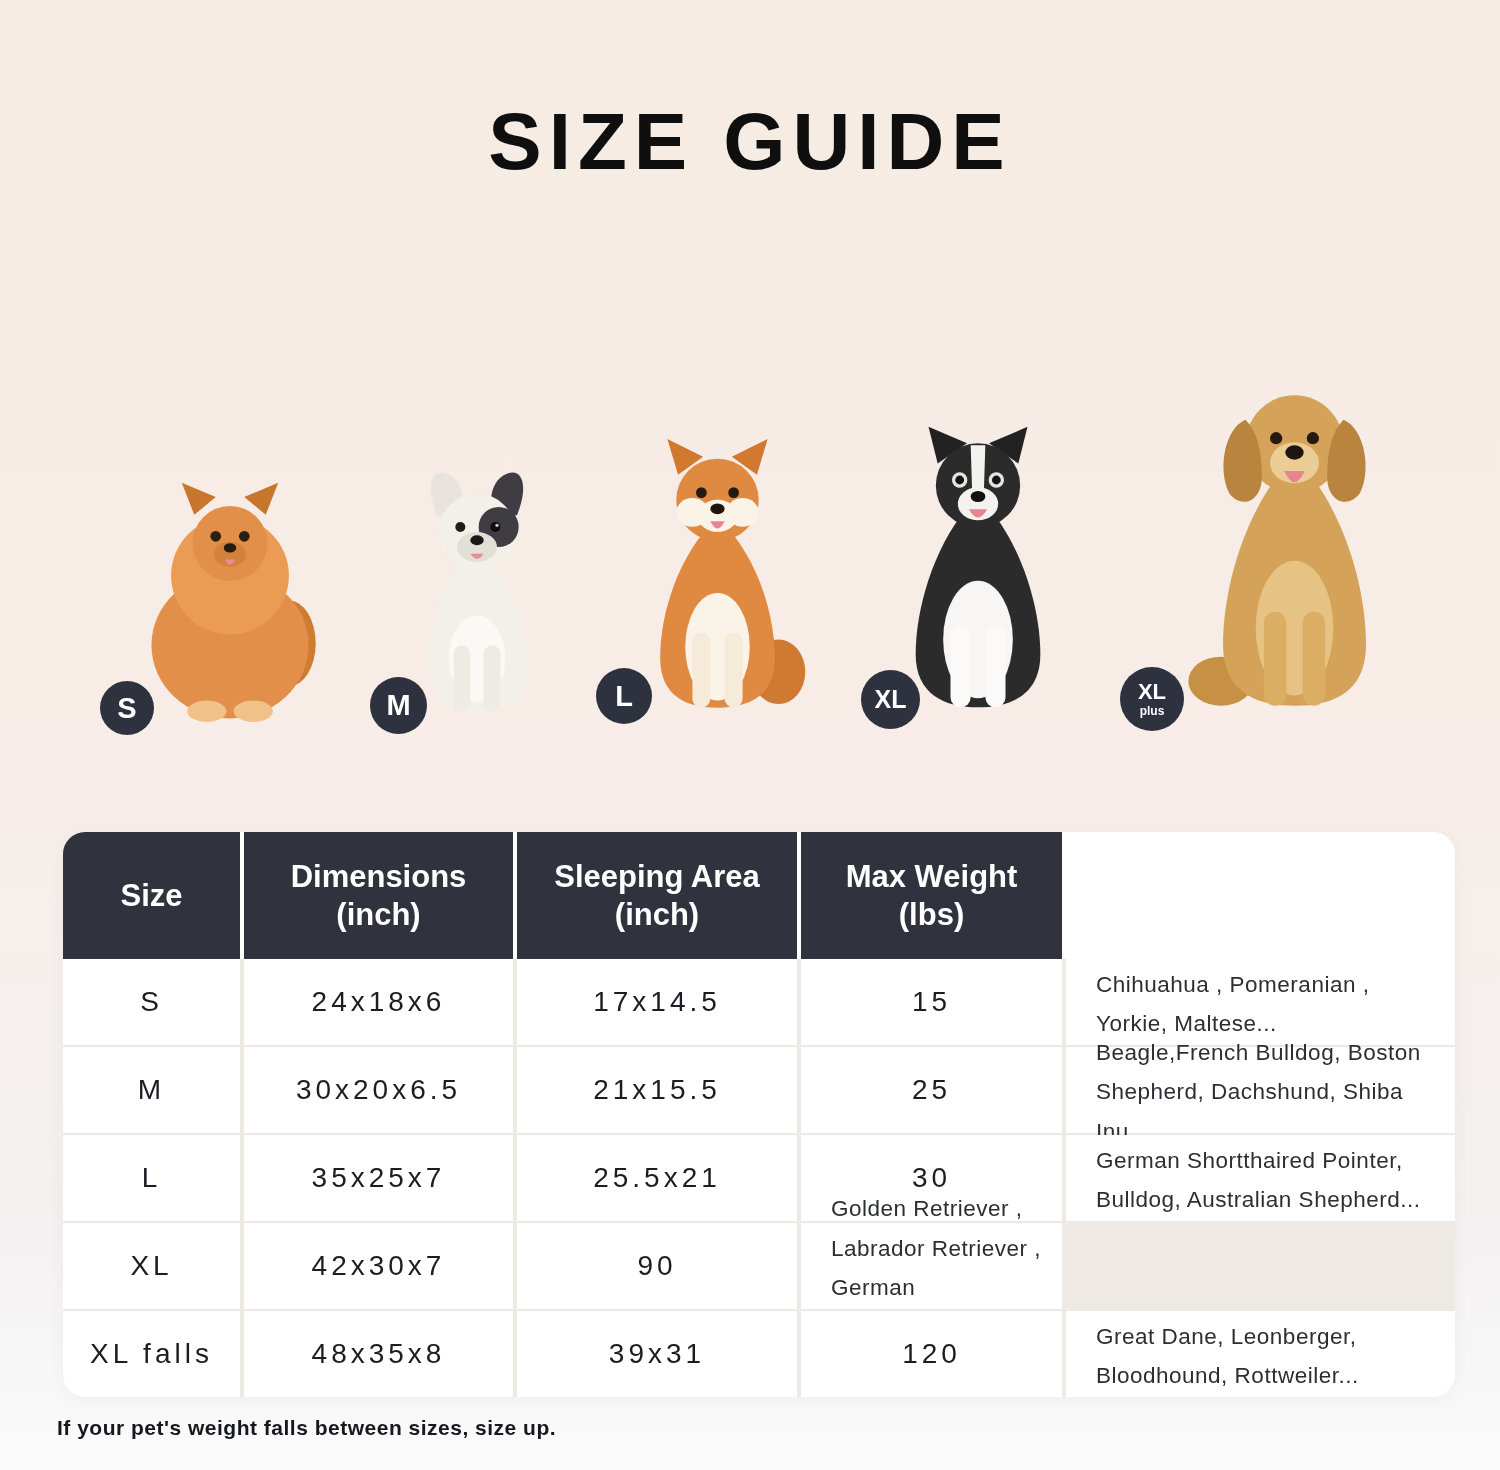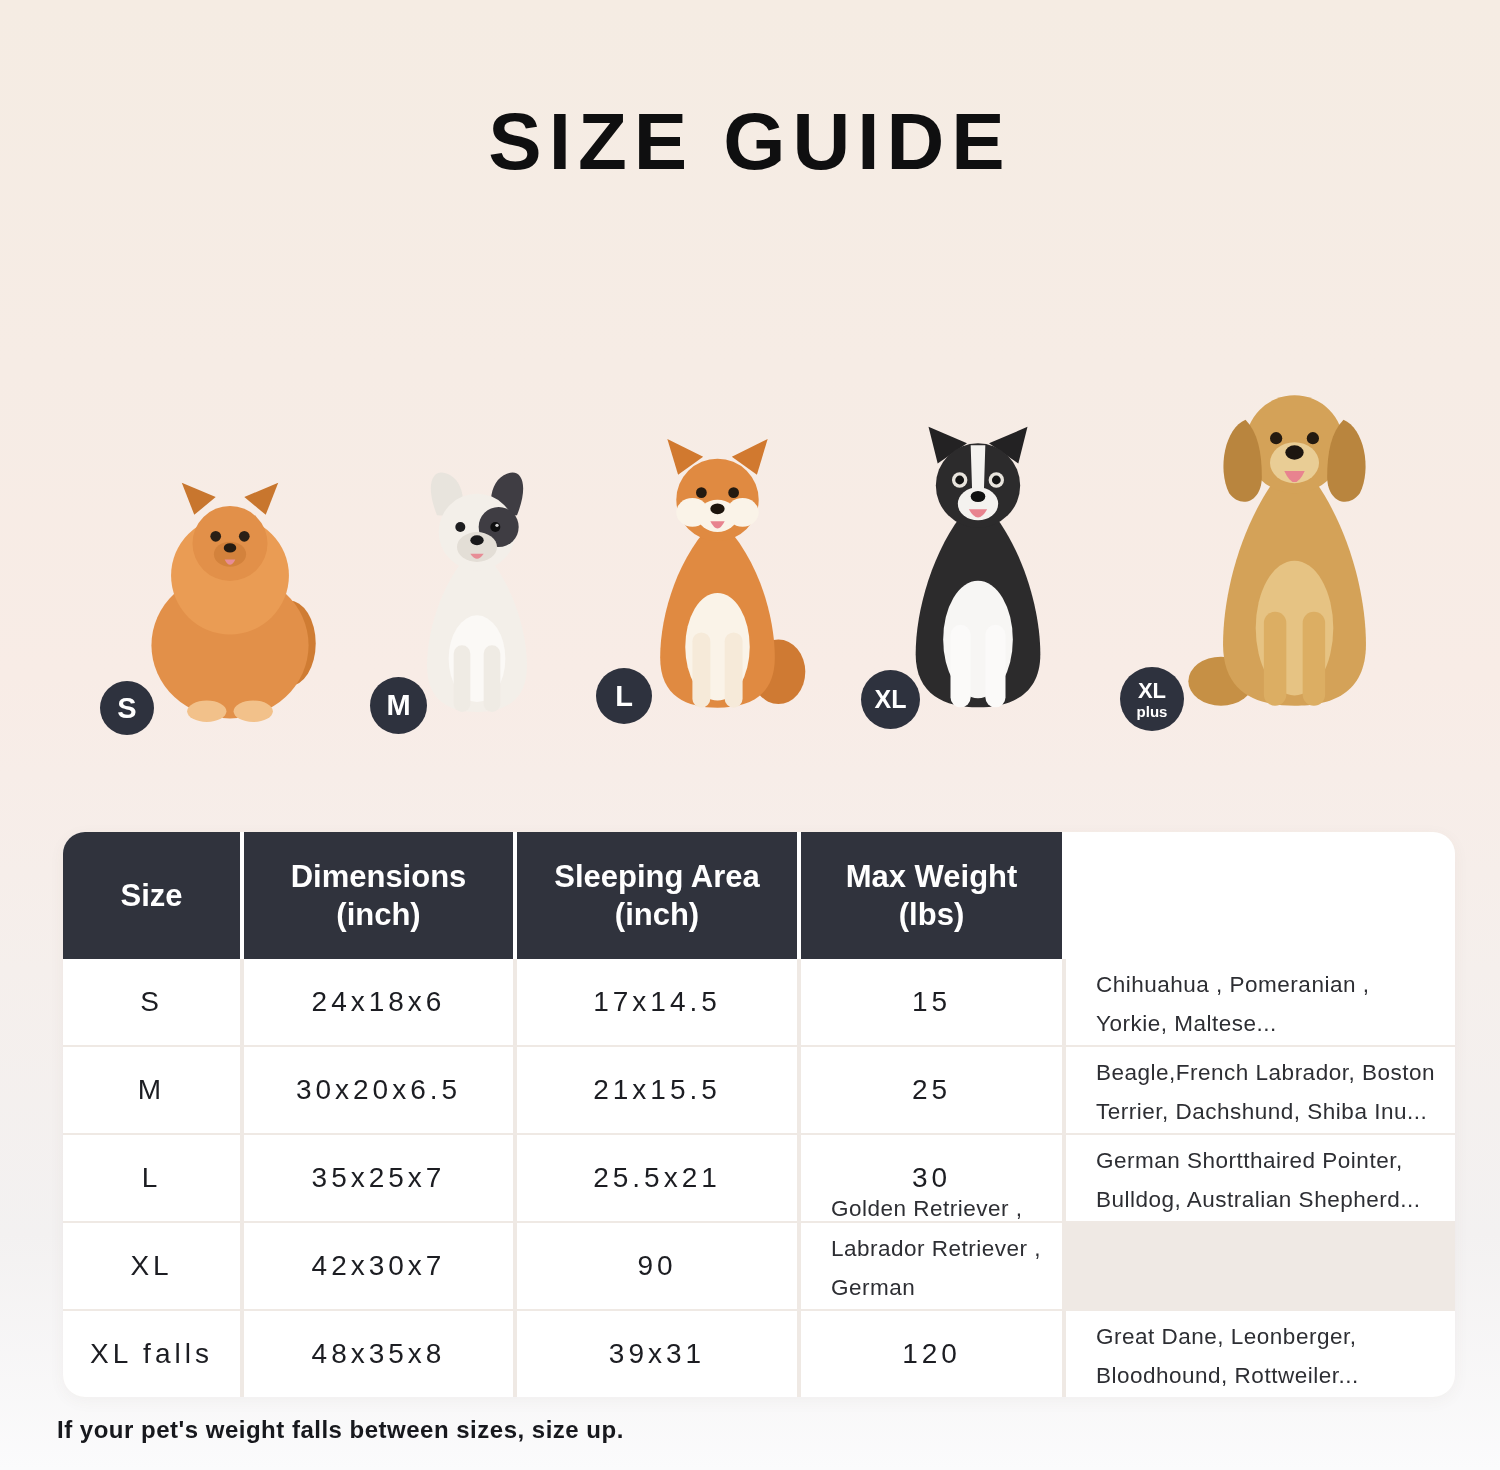--- a/index.html
+++ b/index.html
@@ -27,21 +27,21 @@
   .badge{
     position:absolute; background:#2e323e; color:#fff; border-radius:50%;
     display:flex; flex-direction:column; align-items:center; justify-content:center;
     font-weight:700; line-height:1; z-index:5;
   }
   .badge--s  { left:100px;  top:381px; width:54px; height:54px; font-size:29px; }
   .badge--m  { left:370px;  top:377px; width:57px; height:57px; font-size:29px; }
   .badge--l  { left:596px;  top:368px; width:56px; height:56px; font-size:29px; }
   .badge--xl { left:861px;  top:370px; width:59px; height:59px; font-size:25px; }
   .badge--xlp{ left:1120px; top:367px; width:64px; height:64px; font-size:22px; }
-  .badge .sub{ font-size:15px; font-weight:700; margin-top:2px; }
+  .badge .sub{ font-size:12px; font-weight:700; margin-top:2px; }
   
   .size-table{
     position:absolute; left:63px; top:832px; width:1392px;
     background:#ffffff; border-radius:22px; overflow:hidden;
     box-shadow:0 4px 16px rgba(90,70,60,0.05);
   }
   .thead, .trow{
     display:grid;
     grid-template-columns:177px 269px 280px 261px auto;
     column-gap:4px;
@@ -59,21 +59,21 @@
     display:flex; align-items:center; justify-content:center;
     font-size:28px; letter-spacing:4px; color:#1c1d22;
   }
   .trow .td.breeds{
     justify-content:flex-start; padding:10px 20px 6px 30px;
     font-size:22.5px; letter-spacing:0.5px; line-height:1.75; color:#2d2e33;
   }
   
   .footnote{
     position:absolute; left:57px; top:1416px;
-    font-size:24px; font-weight:700; color:#17181d; letter-spacing:0.5px;
+    font-size:21px; font-weight:700; color:#17181d; letter-spacing:0.5px;
   }
 </style>
 </head>
 <body>
 
 <h1 class="page-title">SIZE GUIDE</h1>
 
 <div class="dog-strip">
 
   <figure class="dog dog--pom">
@@ -215,21 +215,21 @@
       <div class="td">24x18x6</div>
       <div class="td">17x14.5</div>
       <div class="td">15</div>
       <div class="td breeds">Chihuahua , Pomeranian , Yorkie, Maltese...</div>
     </div>
     <div class="trow">
       <div class="td">M</div>
       <div class="td">30x20x6.5</div>
       <div class="td">21x15.5</div>
       <div class="td">25</div>
-      <div class="td breeds">Beagle,French Labrador, Boston Terrier, Dachshund, Shiba Inu...</div>
+      <div class="td breeds">Beagle,French Bulldog, Boston Shepherd, Dachshund, Shiba Inu...</div>
     </div>
     <div class="trow">
       <div class="td">L</div>
       <div class="td">35x25x7</div>
       <div class="td">25.5x21</div>
       <div class="td">30</div>
       <div class="td breeds">German Shortthaired Pointer, Bulldog, Australian Shepherd...</div>
     </div>
     <div class="trow">
       <div class="td">XL</div>

